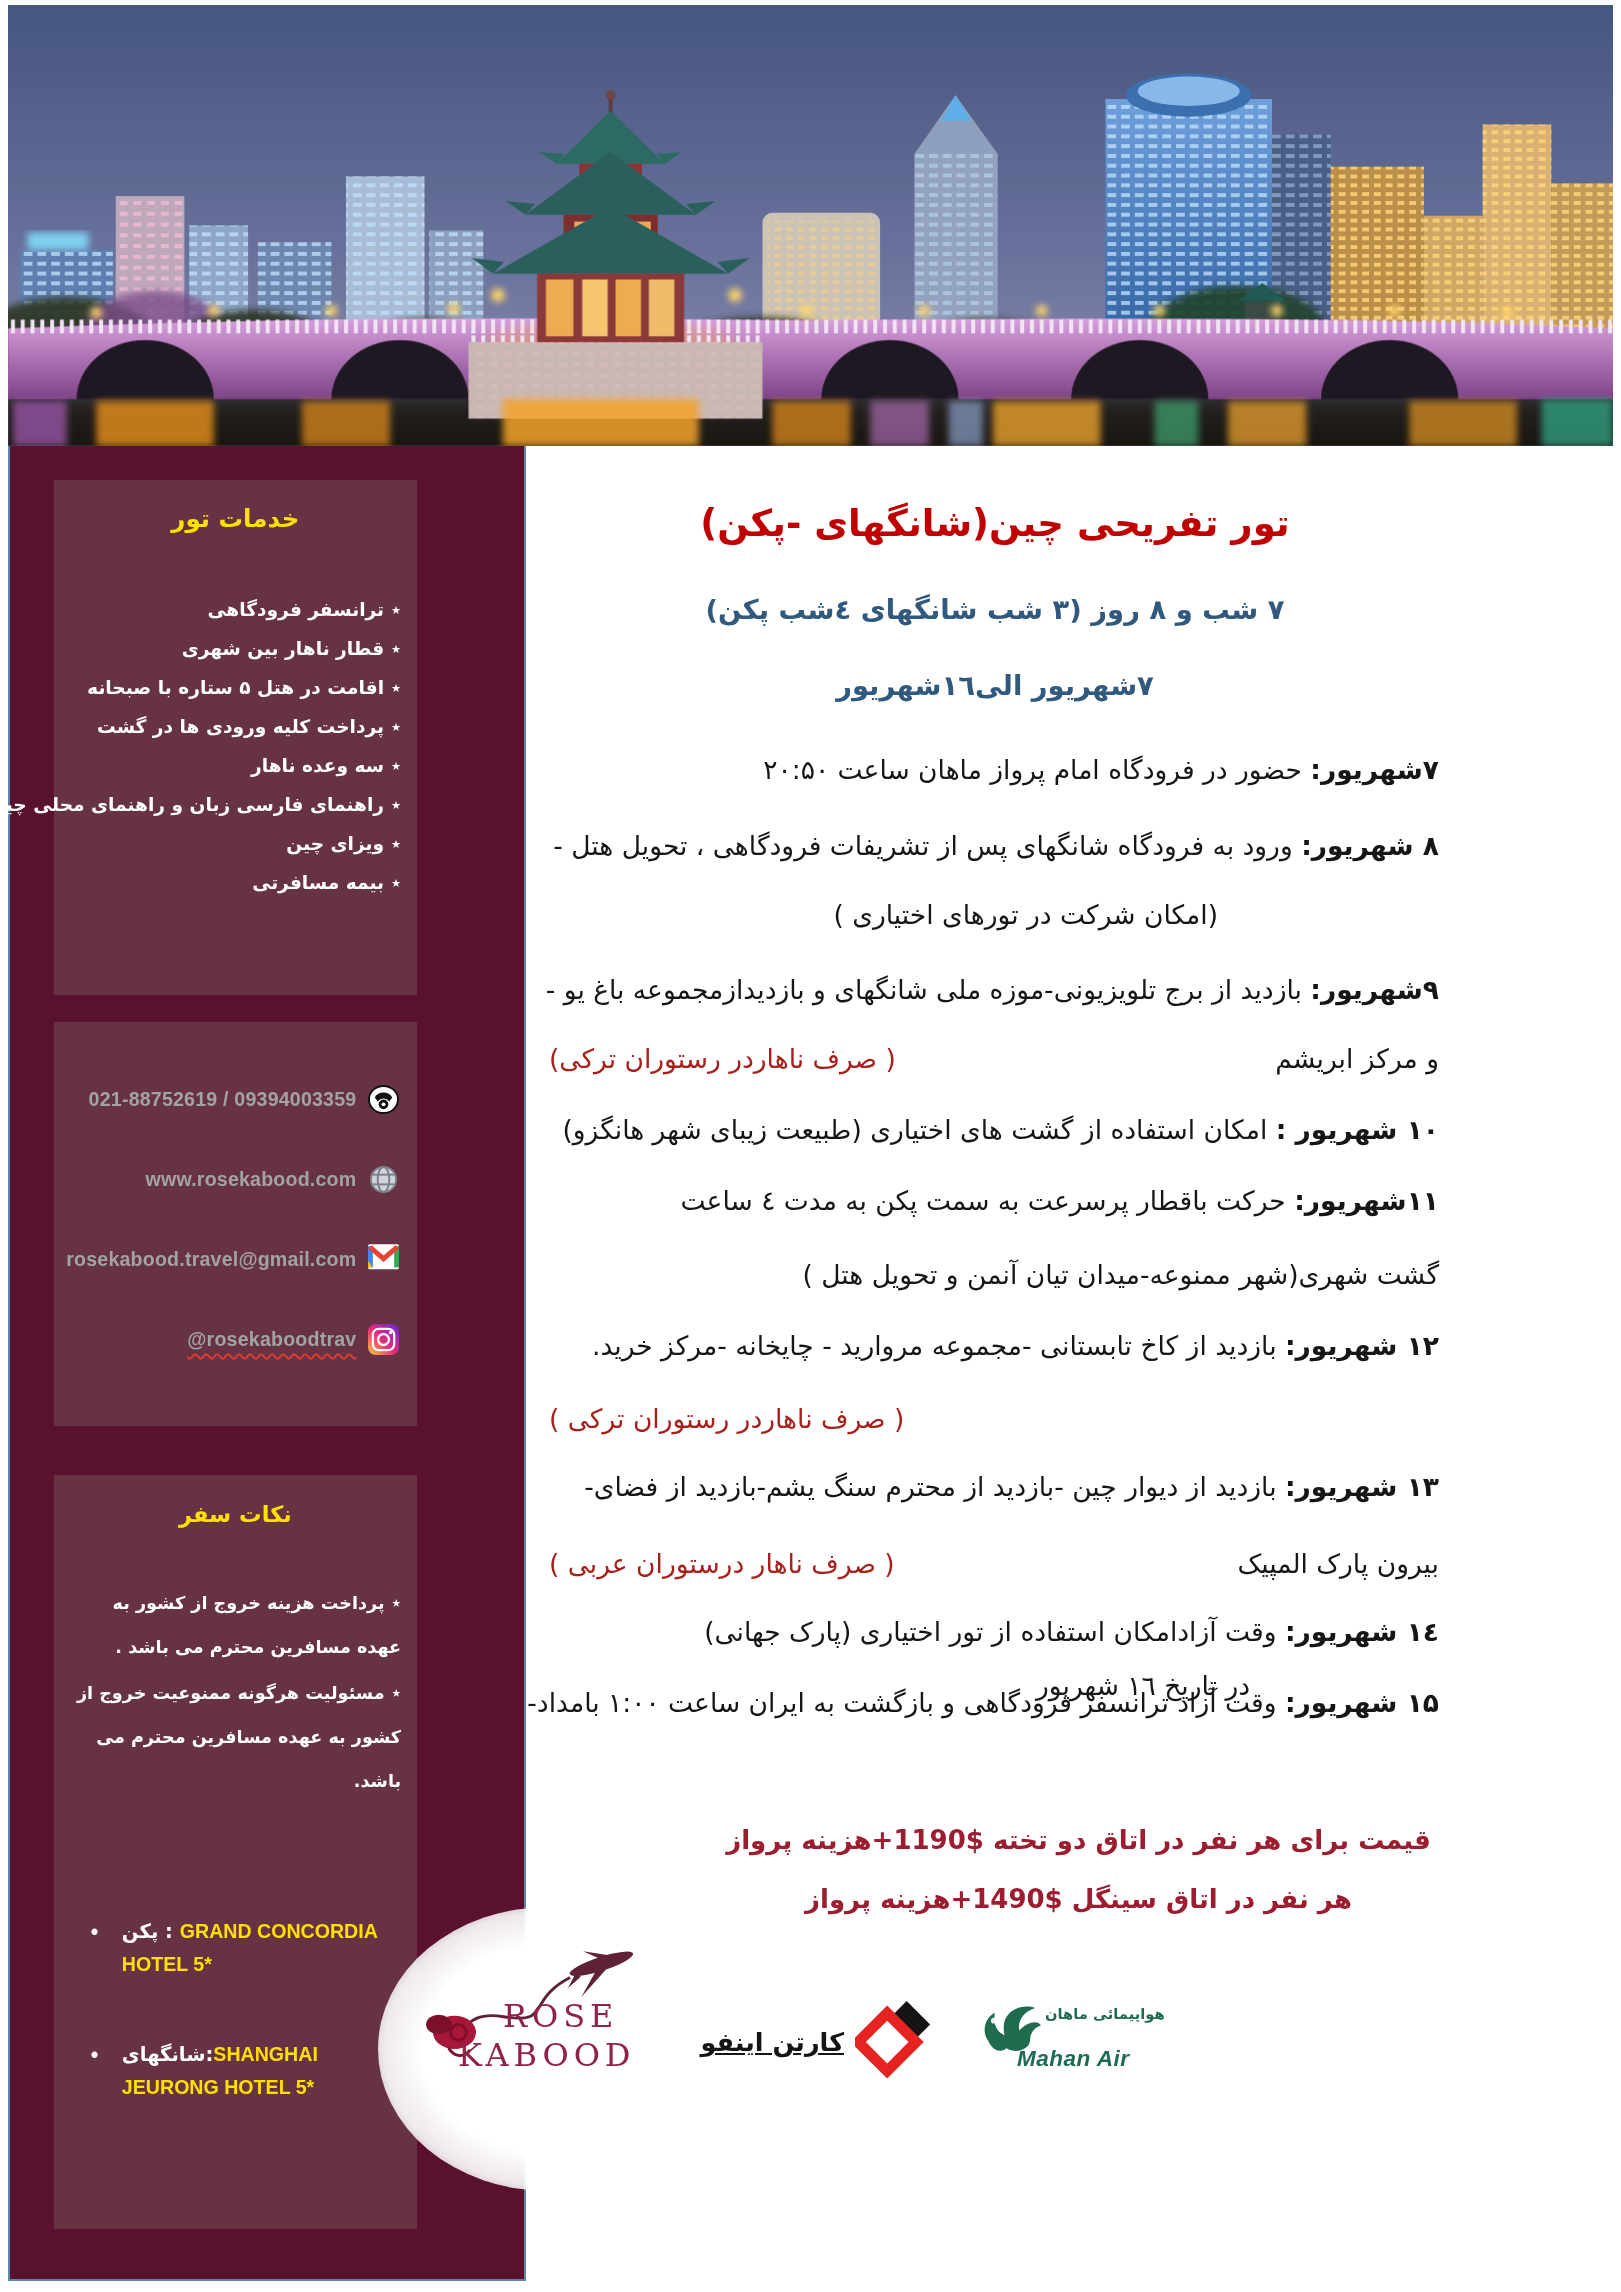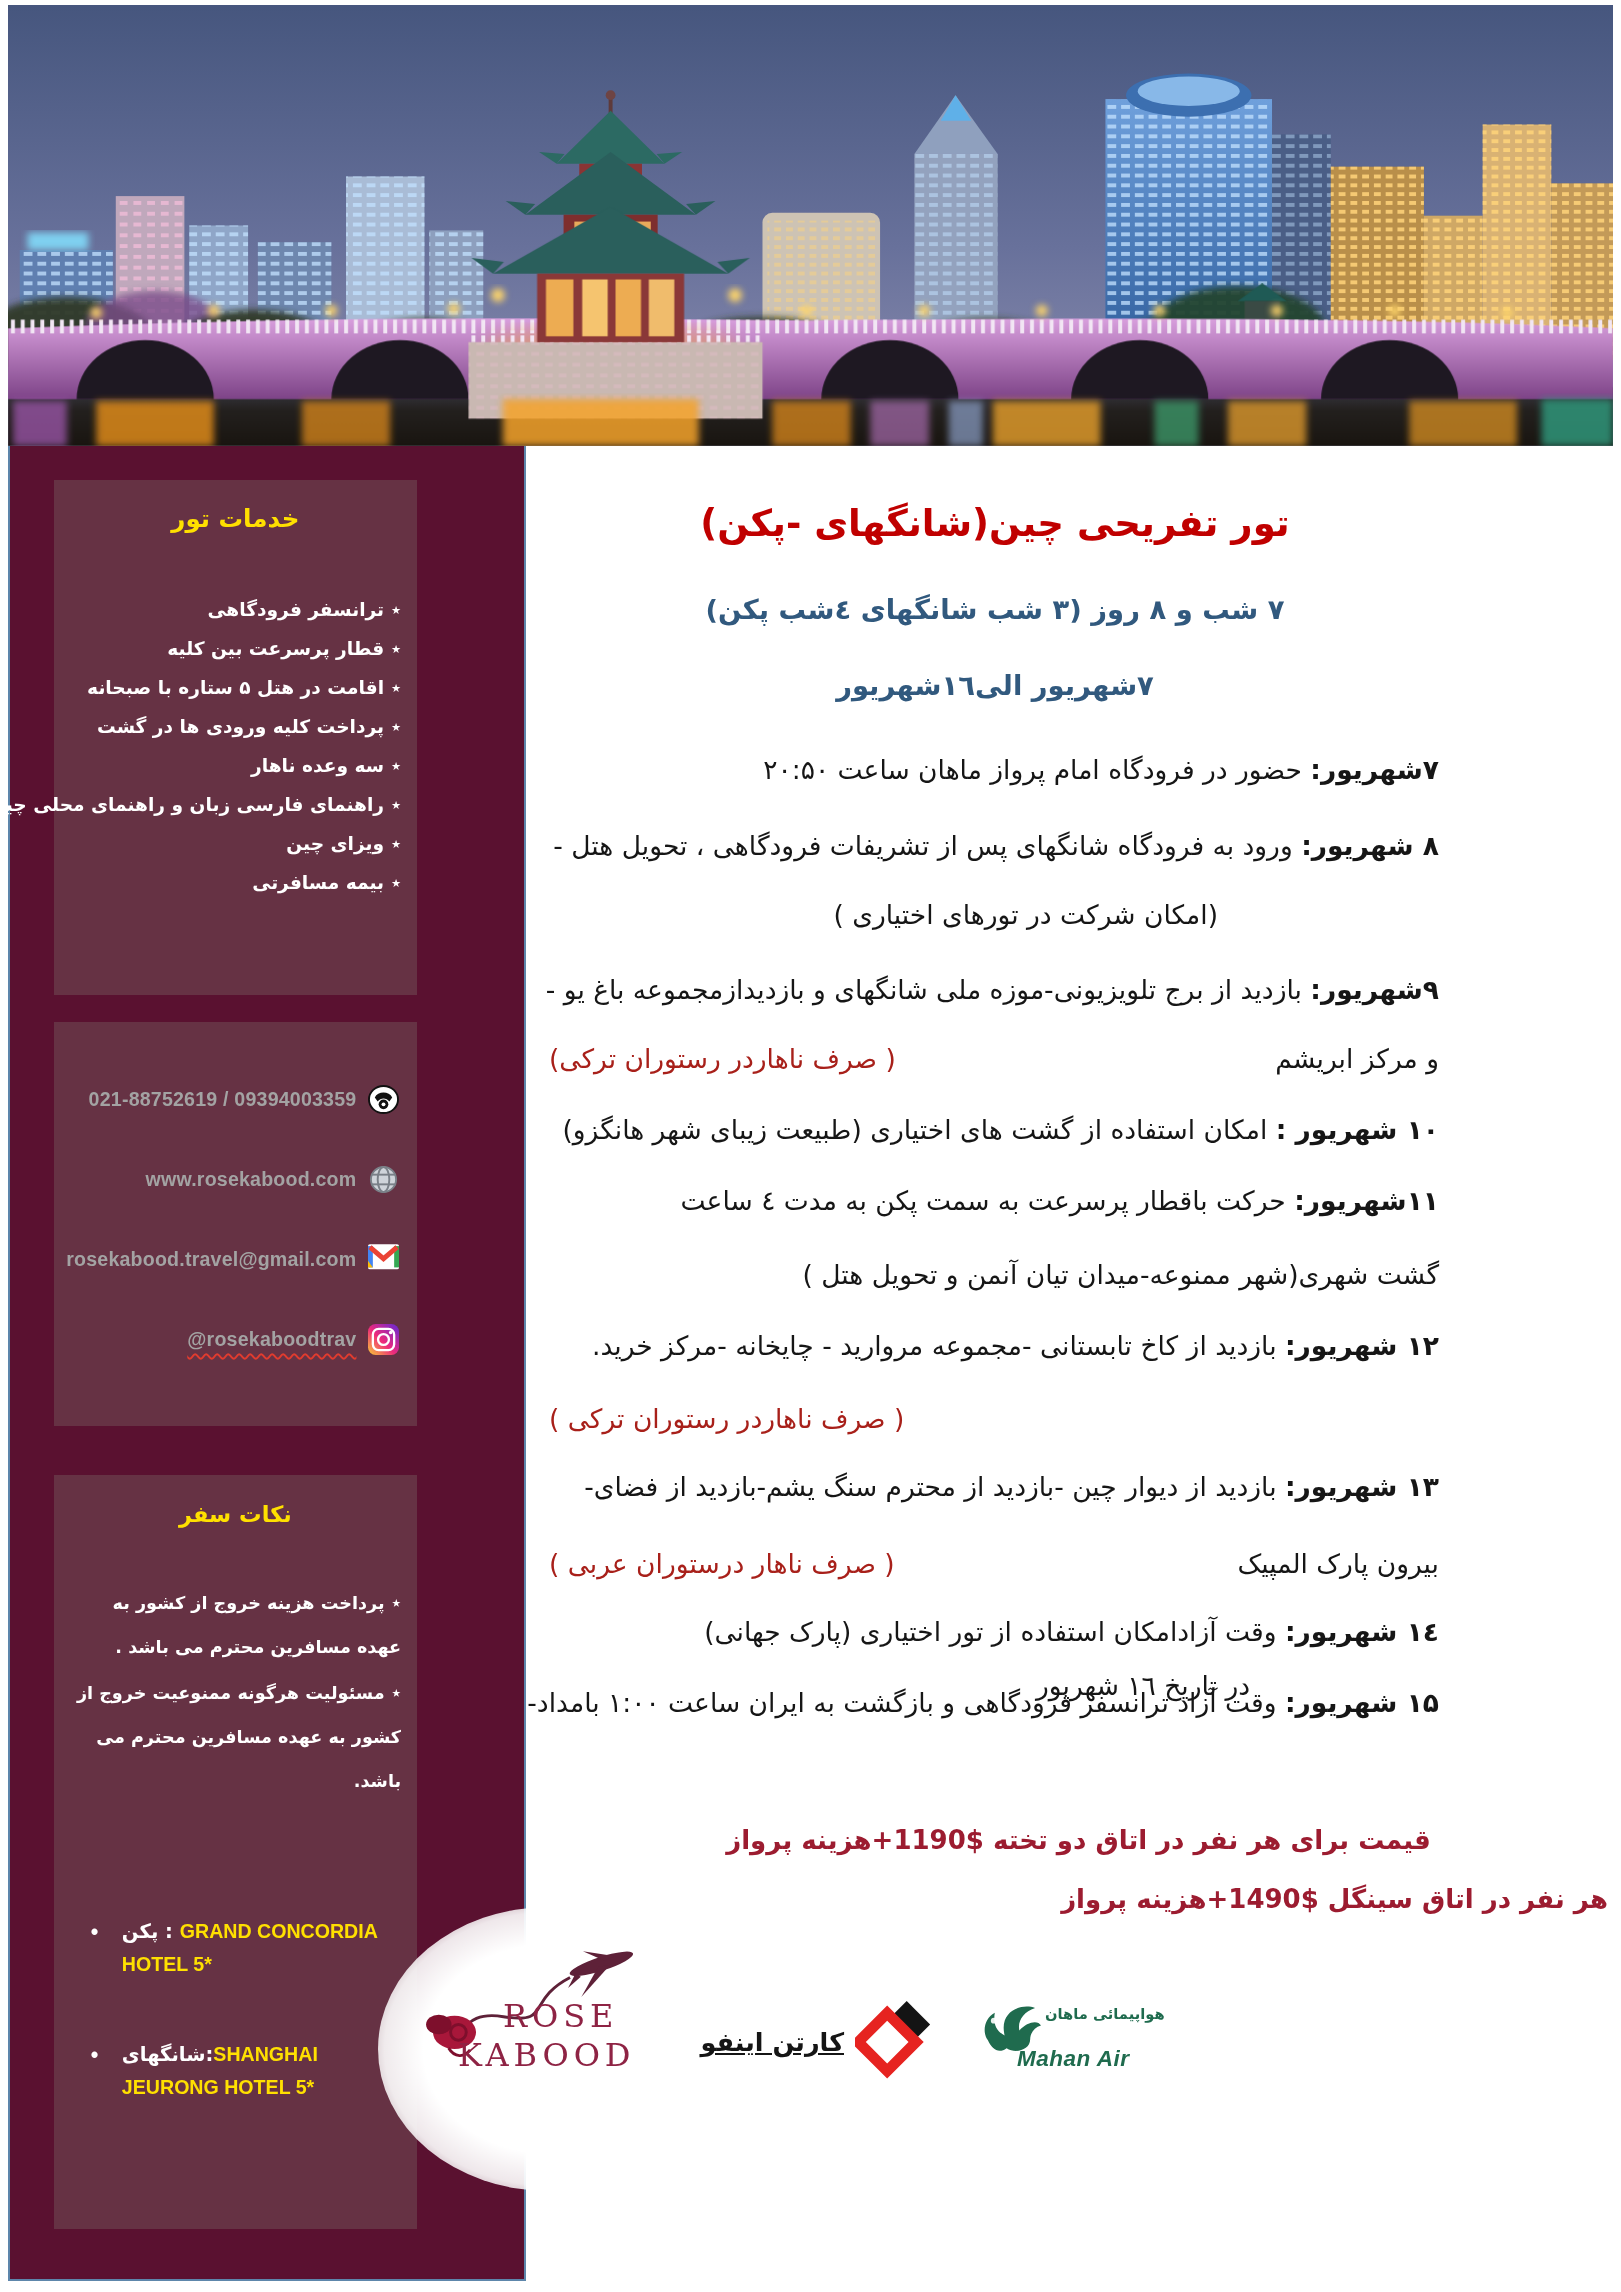--- a/index.html
+++ b/index.html
@@ -253,21 +253,21 @@
       </g>
     </svg>
   </div>
 
   <div id="sidebar">
 
     <div class="panel" id="panel-services">
       <div class="panel-title" id="services-title">خدمات تور</div>
       <div id="services-list">
           <div class="svc-item"><span class="star-bullet">٭</span><span>ترانسفر فرودگاهی</span></div>
-          <div class="svc-item"><span class="star-bullet">٭</span><span>قطار پرسرعت بین کلیه</span></div>
+          <div class="svc-item"><span class="star-bullet">٭</span><span>قطار ناهار بین شهری</span></div>
           <div class="svc-item"><span class="star-bullet">٭</span><span>اقامت در هتل ۵ ستاره با صبحانه</span></div>
           <div class="svc-item"><span class="star-bullet">٭</span><span>پرداخت کلیه ورودی ها در گشت</span></div>
           <div class="svc-item"><span class="star-bullet">٭</span><span>سه وعده ناهار</span></div>
           <div class="svc-item"><span class="star-bullet">٭</span><span>راهنمای فارسی زبان و راهنمای محلی چینی</span></div>
           <div class="svc-item"><span class="star-bullet">٭</span><span>ویزای چین</span></div>
           <div class="svc-item"><span class="star-bullet">٭</span><span>بیمه مسافرتی</span></div>
         </div>
     </div>
 
     <div class="panel" id="panel-contact">
@@ -397,21 +397,21 @@
       </div>
       <div class="itin-line" style="top: 1683px;">
         <span><span class="day-label">۱۵ شهریور:</span><span> وقت آزاد ترانسفر فرودگاهی و بازگشت به ایران ساعت ۱:۰۰ بامداد-</span></span>
       </div>
       <div class="itin-line" style="top: 1666px; padding-right: 189px;">
         <span><span>در تاریخ ۱٦ شهریور</span></span>
       </div>
     </div>
   <div id="prices">
       <div class="price-line" style="top: 1819px;"><span>قیمت برای هر نفر در اتاق دو تخته  </span><span dir="ltr">1190$</span><span>+هزینه پرواز</span></div>
-      <div class="price-line" style="top: 1878px; text-align: right;"><span>هر نفر در اتاق سینگل </span><span dir="ltr">1490$</span><span>+هزینه پرواز</span></div>
+      <div class="price-line" style="top: 1878px;"><span>هر نفر در اتاق سینگل </span><span dir="ltr">1490$</span><span>+هزینه پرواز</span></div>
     </div>
 
   <div id="rose-logo">
     <svg width="341" height="284" viewBox="0 0 348 290">
       <g fill="#5E2138" transform="translate(228,58) rotate(-18)">
         <ellipse cx="0" cy="0" rx="34" ry="7"></ellipse>
         <polygon points="-4,2 -30,26 8,4"></polygon>
         <polygon points="4,-2 -14,-18 16,-3"></polygon>
         <polygon points="-28,1 -40,13 -24,6"></polygon>
       </g>

